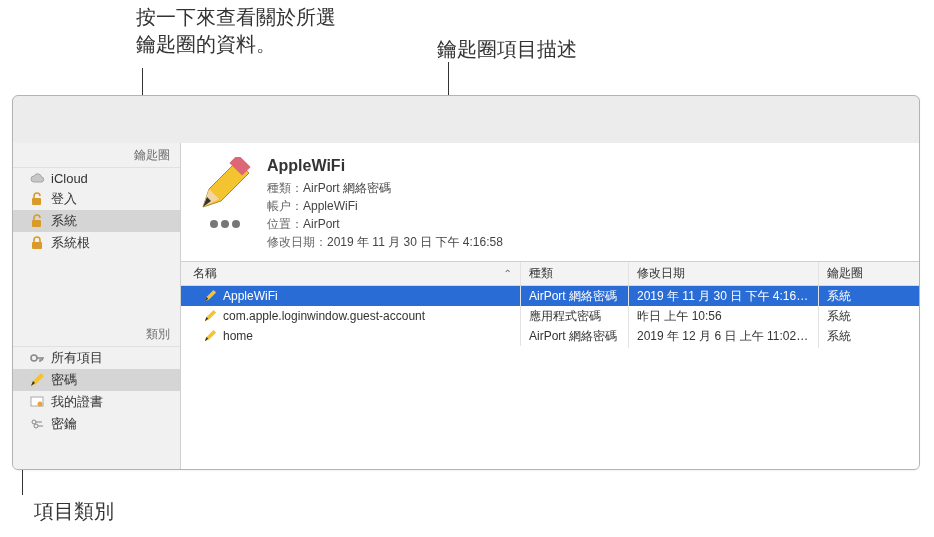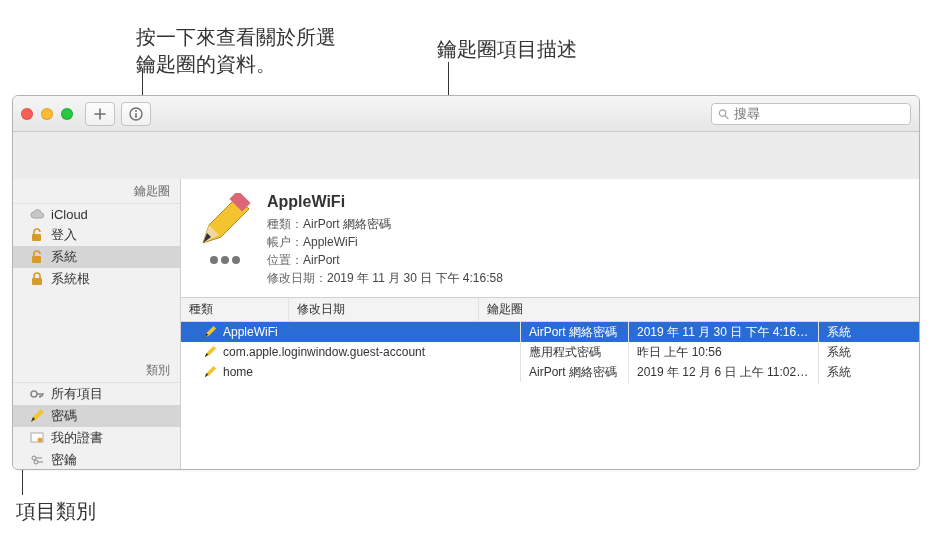--- a/index.html
+++ b/index.html
@@ -138,60 +138,33 @@
 
     .table-body { flex: 1; overflow: auto; }
     .table-row { display: flex; font-size: 12px; height: 20px; align-items: center; }
     .table-row.selected { background: #2a6cd6; color: #fff; }
     .table-row .ic { width: 14px; height: 14px; flex-shrink:0;}
     .pencil-icon svg { width:100%; height:100%; }
   </style>
 </head>
 <body>
 
-<div class="callout-label" style="top:24px; left:136px; white-space:pre-line;">按一下來查看關於所選
+<div class="callout-label" style="top:4px; left:136px; white-space:pre-line;">按一下來查看關於所選
 鑰匙圈的資料。</div>
 <div class="callout-line v" style="left:142px; top:68px; height:30px;"></div>
 
 <div class="callout-label" style="top:36px; left:437px;">鑰匙圈項目描述</div>
 <div class="callout-line v" style="left:448px; top:62px; height:112px;"></div>
 
-<div class="callout-label" style="top:498px; left:16px;">項目類別</div>
+<div class="callout-label" style="top:498px; left:34px;">項目類別</div>
 <div class="callout-line v" style="left:22px; top:330px; height:165px;"></div>
 <div class="callout-line h" style="left:22px; top:330px; width:6px;"></div>
 <div class="callout-line h" style="left:22px; top:462px; width:6px;"></div>
 
 <div class="window">
-  <div class="titlebar">
-    <div class="traffic">
-      <div class="dot r"></div>
-      <div class="dot y"></div>
-      <div class="dot g"></div>
-    </div>
-    <div class="tb-btn">
-      <svg width="14" height="14" viewBox="0 0 14 14">
-          <path d="M7 2v10M2 7h10" stroke="#6f6f6f" stroke-width="1.6" stroke-linecap="round"></path>
-        </svg>
-    </div>
-    <div class="tb-btn">
-      <svg width="14" height="14" viewBox="0 0 14 14">
-          <circle cx="7" cy="7" r="6" fill="none" stroke="#6f6f6f" stroke-width="1.4"></circle>
-          <circle cx="7" cy="4" r="1" fill="#6f6f6f"></circle>
-          <rect x="6.2" y="6" width="1.6" height="5" rx="0.8" fill="#6f6f6f"></rect>
-        </svg>
-    </div>
-    <div class="tb-spacer"></div>
-    <div class="search-box">
-      <svg width="12" height="12" viewBox="0 0 12 12">
-          <circle cx="5" cy="5" r="3.5" fill="none" stroke="#a0a0a0" stroke-width="1.3"></circle>
-          <line x1="8" y1="8" x2="11" y2="11" stroke="#a0a0a0" stroke-width="1.3" stroke-linecap="round"></line>
-        </svg>
-      <input placeholder="搜尋" style="">
-    </div>
-  </div>
 
   <div class="body">
     <div class="sidebar">
       <div class="sb-header">鑰匙圈</div>
       <div class="sb-list" id="kc-list">
           <div class="sb-item">
             <span class="ic">
               <svg width="16" height="16" viewBox="0 0 16 16">
                 <path d="M5 12a3 3 0 010-6 4 4 0 017.5 1A2.5 2.5 0 0112 12H5z" fill="#c7c7c7" stroke="#a5a5a5"></path>
               </svg>
@@ -287,20 +260,24 @@
         <div class="detail-info">
           <div class="title">AppleWiFi</div>
           <div class="row"><span class="k">種類：</span><span>AirPort 網絡密碼</span></div>
           <div class="row"><span class="k">帳户：</span><span>AppleWiFi</span></div>
           <div class="row"><span class="k">位置：</span><span>AirPort</span></div>
           <div class="row"><span class="k">修改日期：</span><span>2019 年 11 月 30 日 下午 4:16:58</span></div>
         </div>
       </div>
 
       <div class="table-header">
+        <div class="col name">
+            <span>名稱</span>
+            <span class="sort-caret">⌃</span>
+          </div>
         <div class="col kind">種類</div>
         <div class="col date">修改日期</div>
         <div class="col kc">鑰匙圈</div>
       </div>
       <div class="table-body" id="tbody">
           <div class="table-row selected">
     <div class="col name">
               <span class="ic pencil-icon"><svg width="16" height="16" viewBox="0 0 16 16">
                   <polygon points="2,14 4,9 12,1 15,4 7,12" fill="#f4c430"></polygon>
                   <polygon points="2,14 4,9 6,11" fill="#333"></polygon>

